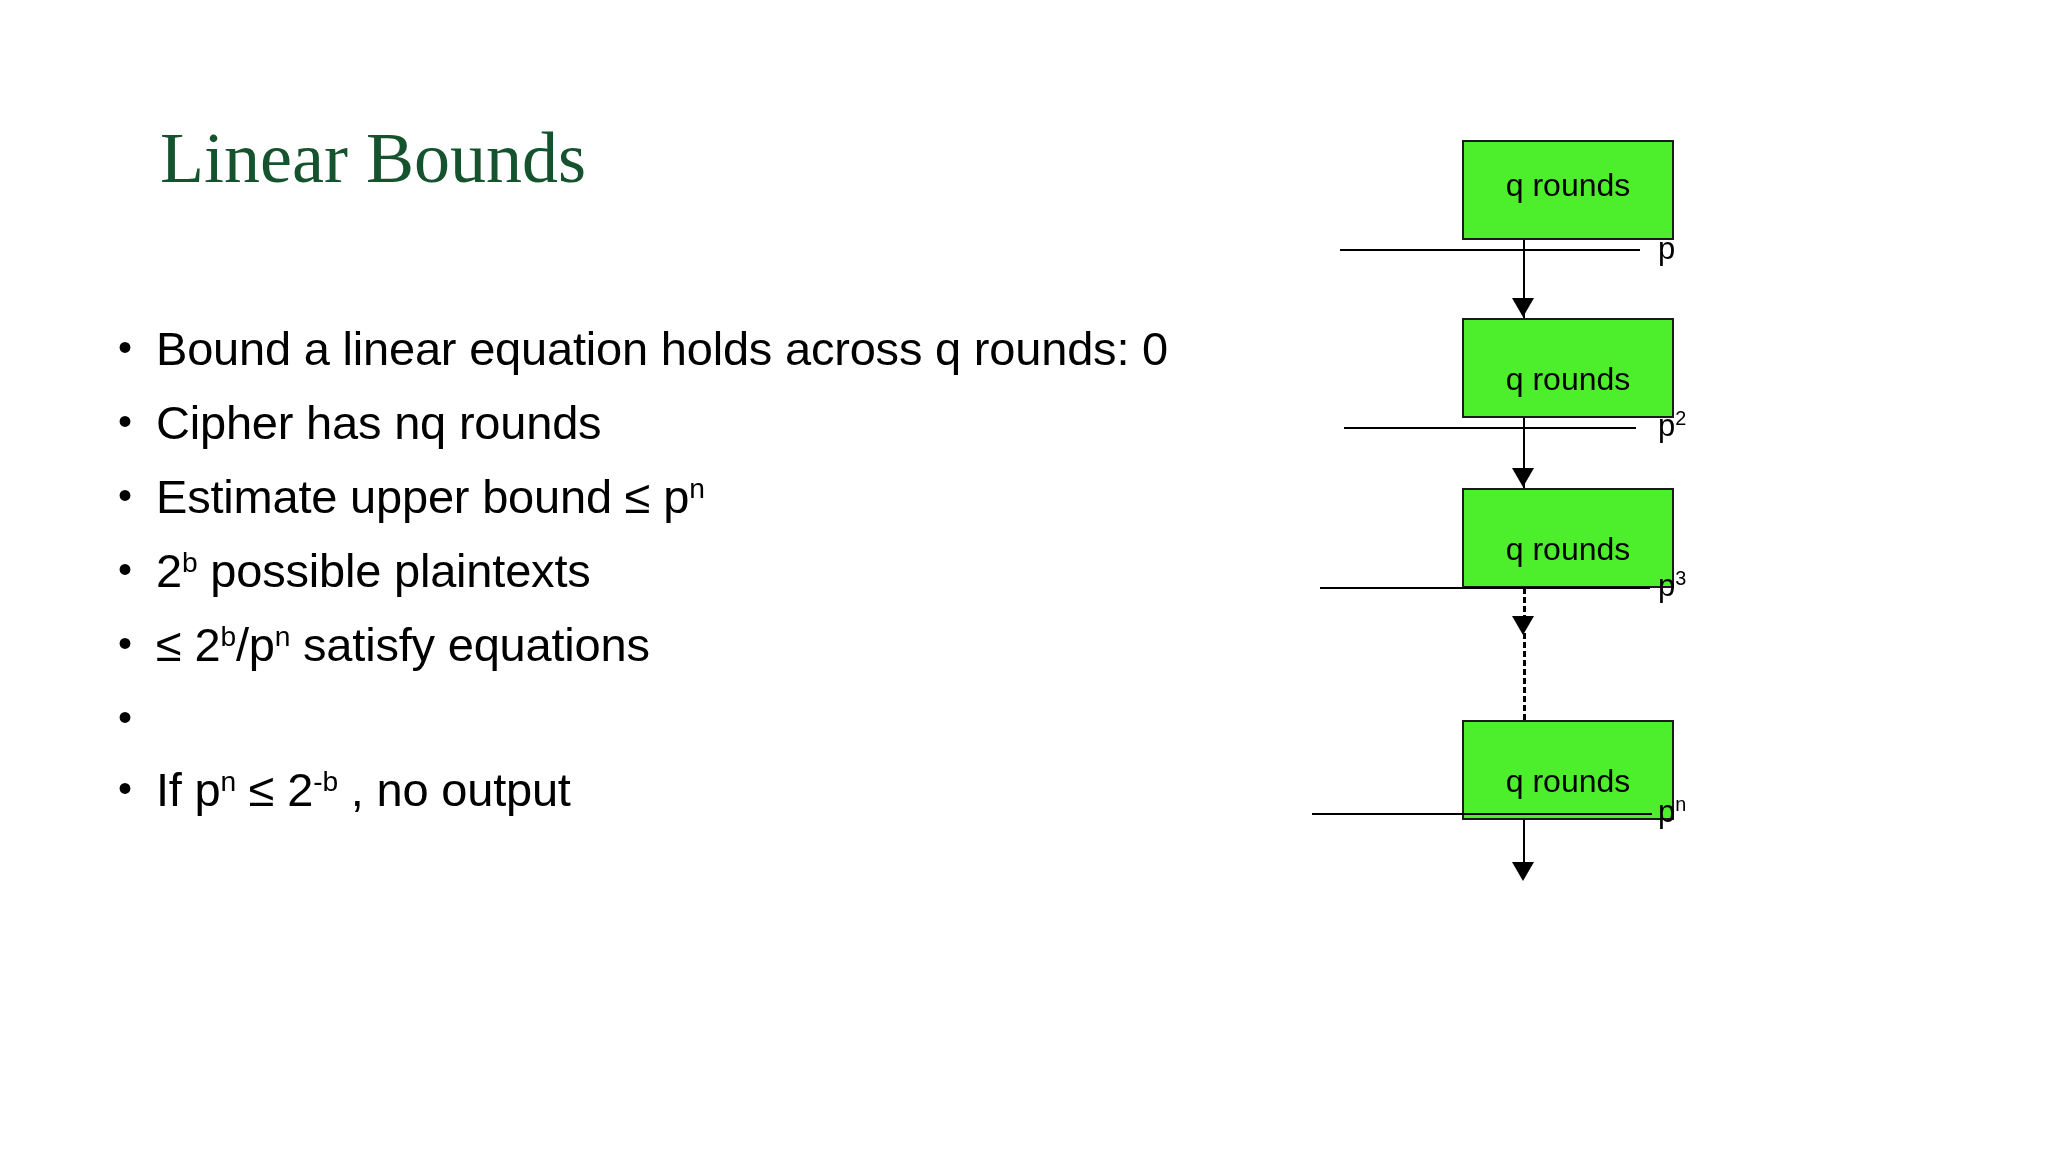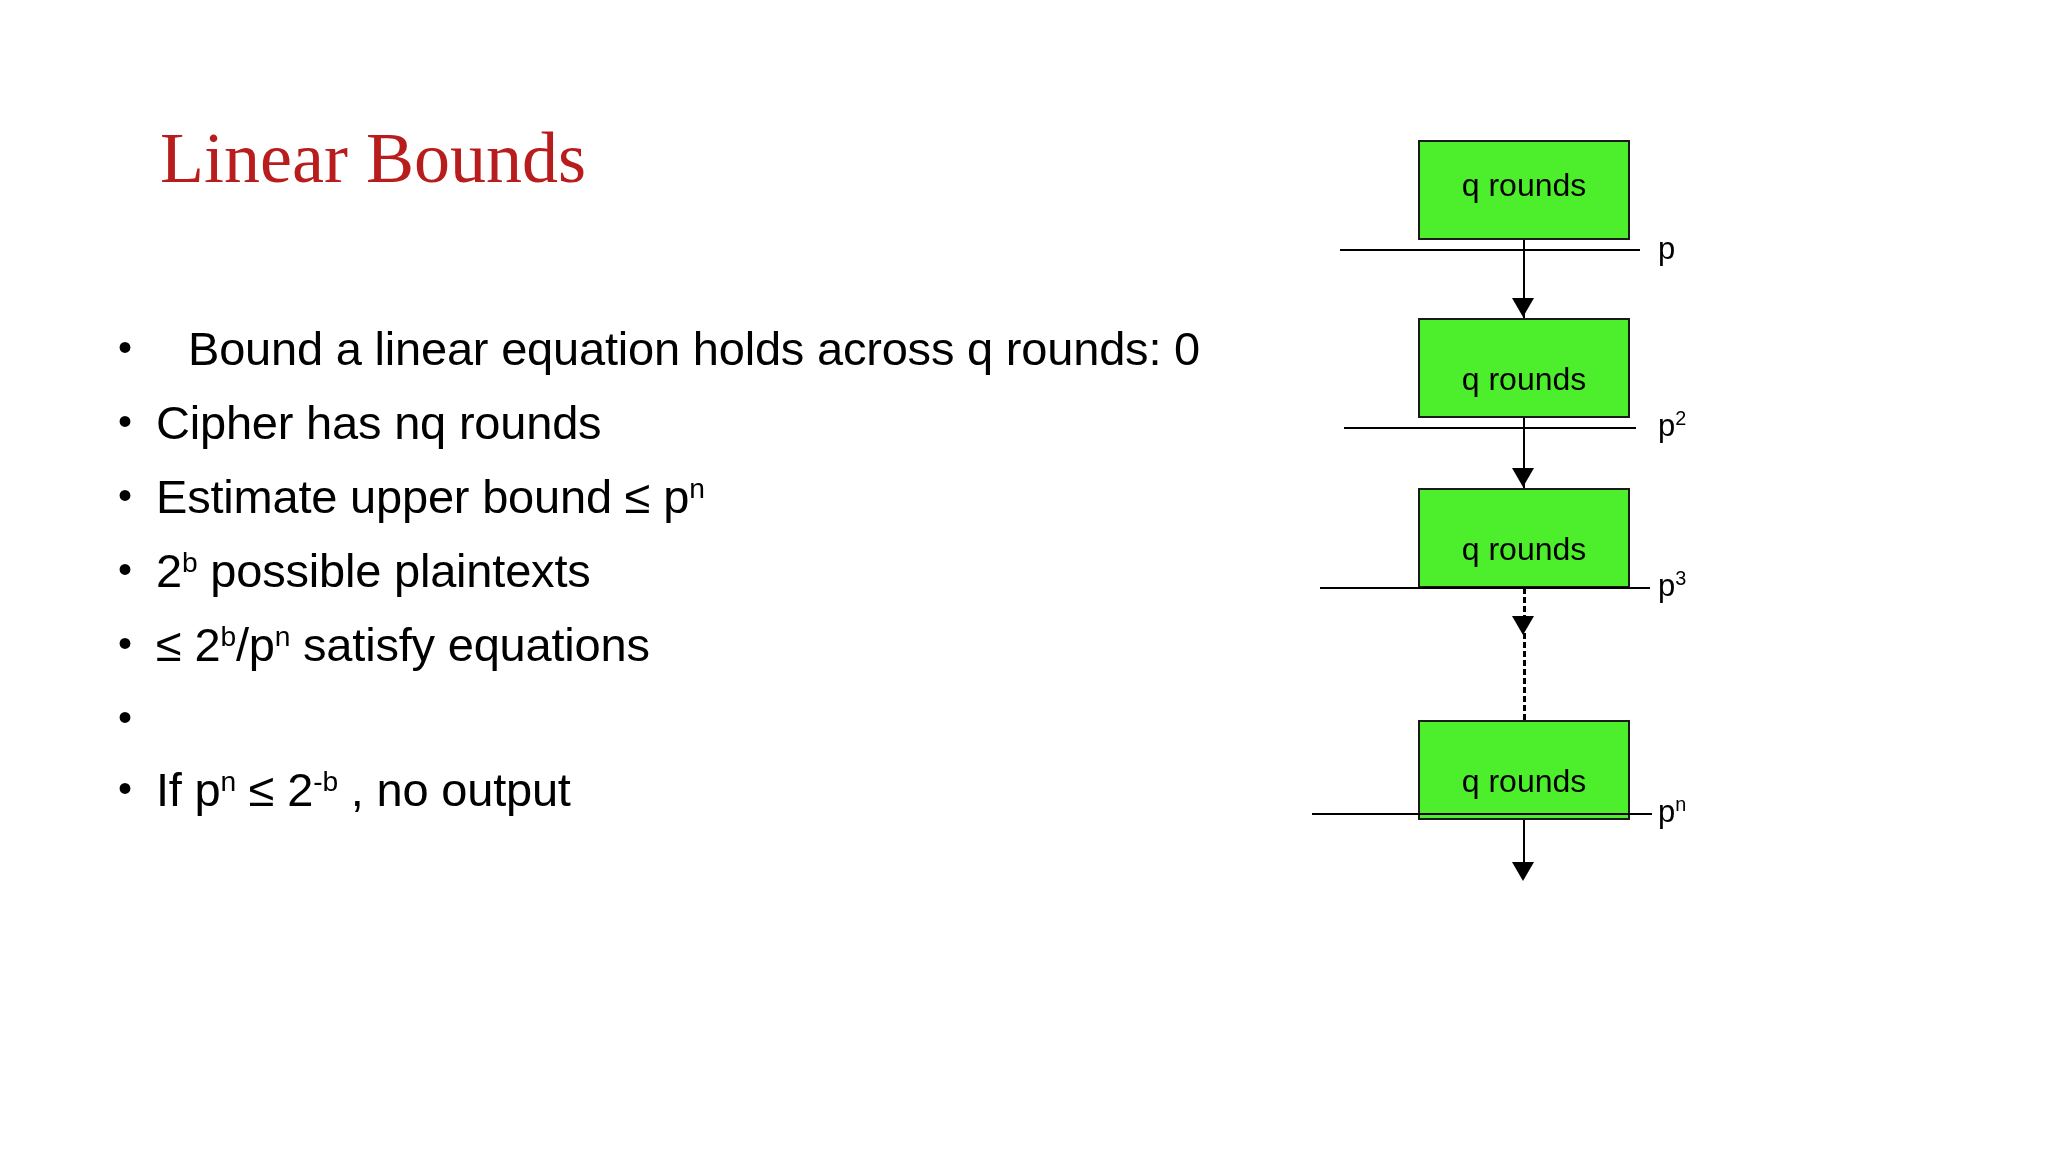--- a/index.html
+++ b/index.html
@@ -24,21 +24,21 @@
 
   
   #slide-title {
     position: absolute;
     left: 160px;
     top: 122px;
     font-family: "Liberation Serif", serif;
     font-size: 72px;
     line-height: 1.0;
     font-weight: 400;
-    color: #b91c1c;
+    color: #14532d;
     white-space: nowrap;
   }
 
   
   #bullet-list {
     position: absolute;
     left: 118px;
     top: 318px;
     width: 1290px;
   }
@@ -60,40 +60,40 @@
   .bullet-text {
     flex: 1 1 auto;
   }
   .bullet-text sup {
     font-size: 0.60em;
     line-height: 0;
     vertical-align: 0.52em;
   }
   .mline {
     display: block;
-    margin-left: 32px;
   }
 
   
   #diagram {
     position: absolute;
     left: 1330px;
     top: 120px;
     width: 620px;
     height: 990px;
   }
   .round-box {
     position: absolute;
     width: 212px;
     background: #4DEE2B;
     border: 2px solid #1a1a1a;
     box-sizing: border-box;
     display: flex;
     align-items: center;
     justify-content: center;
+    margin-left: 44px;
   }
   .round-box-label {
     font-size: 32px;
     color: #000000;
     line-height: 1;
     padding-bottom: 2px;
   }
   .box-1 { left: 88px; top: 20px;  height: 100px; }
   .box-2 { left: 88px; top: 198px; height: 100px; }
   .box-3 { left: 88px; top: 368px; height: 100px; }

